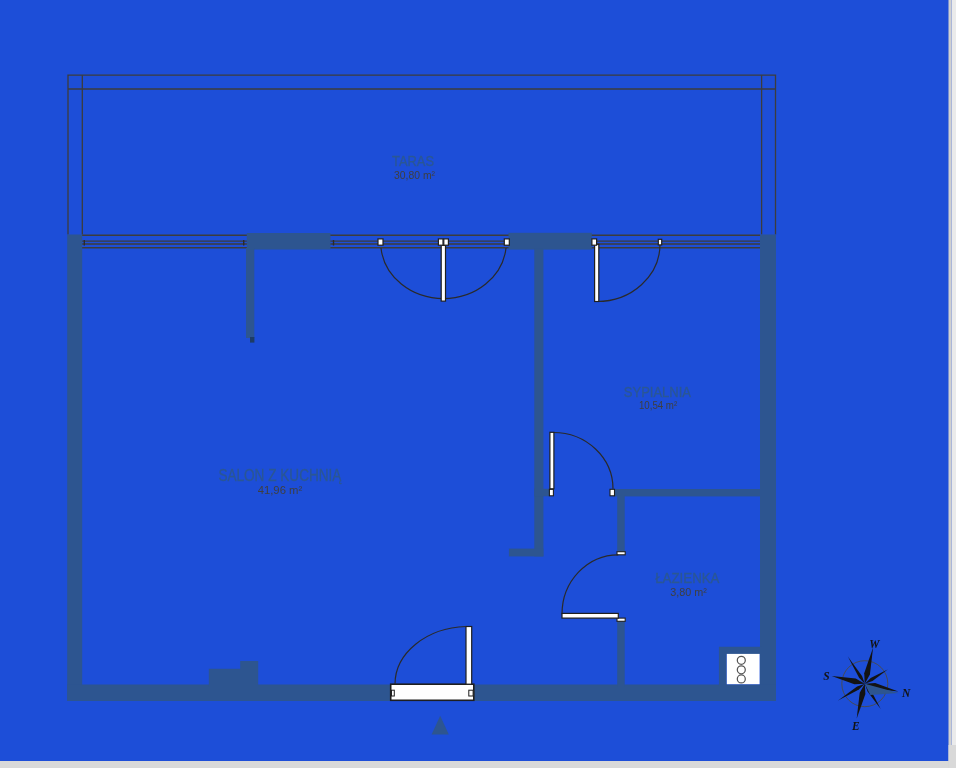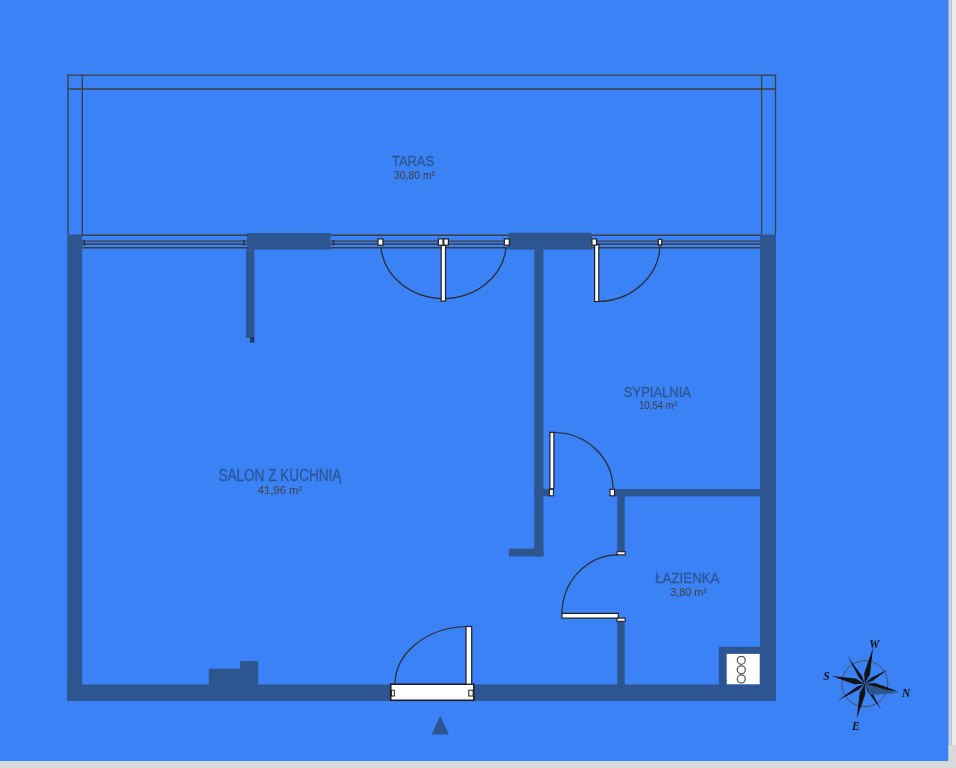--- a/index.html
+++ b/index.html
@@ -1,16 +1,16 @@
 <!DOCTYPE html>
 <html><head>
 <meta charset="utf-8">
 <style>
   html,body{margin:0;padding:0;background:#ffffff;}
-  .stage{position:relative;width:956px;height:768px;background:#3b82f6;overflow:hidden;
+  .stage{position:relative;width:956px;height:768px;background:#1d4ed8;overflow:hidden;
          font-family:"Liberation Sans", sans-serif;}
   svg{display:block}
 </style>
 </head>
 <body>
 <div class="stage">
 <svg width="956" height="768" viewBox="0 0 956 768" xmlns="http://www.w3.org/2000/svg">
 <defs></defs>
 
 <g fill="none" stroke="#3c3c3c" stroke-width="1.3">

